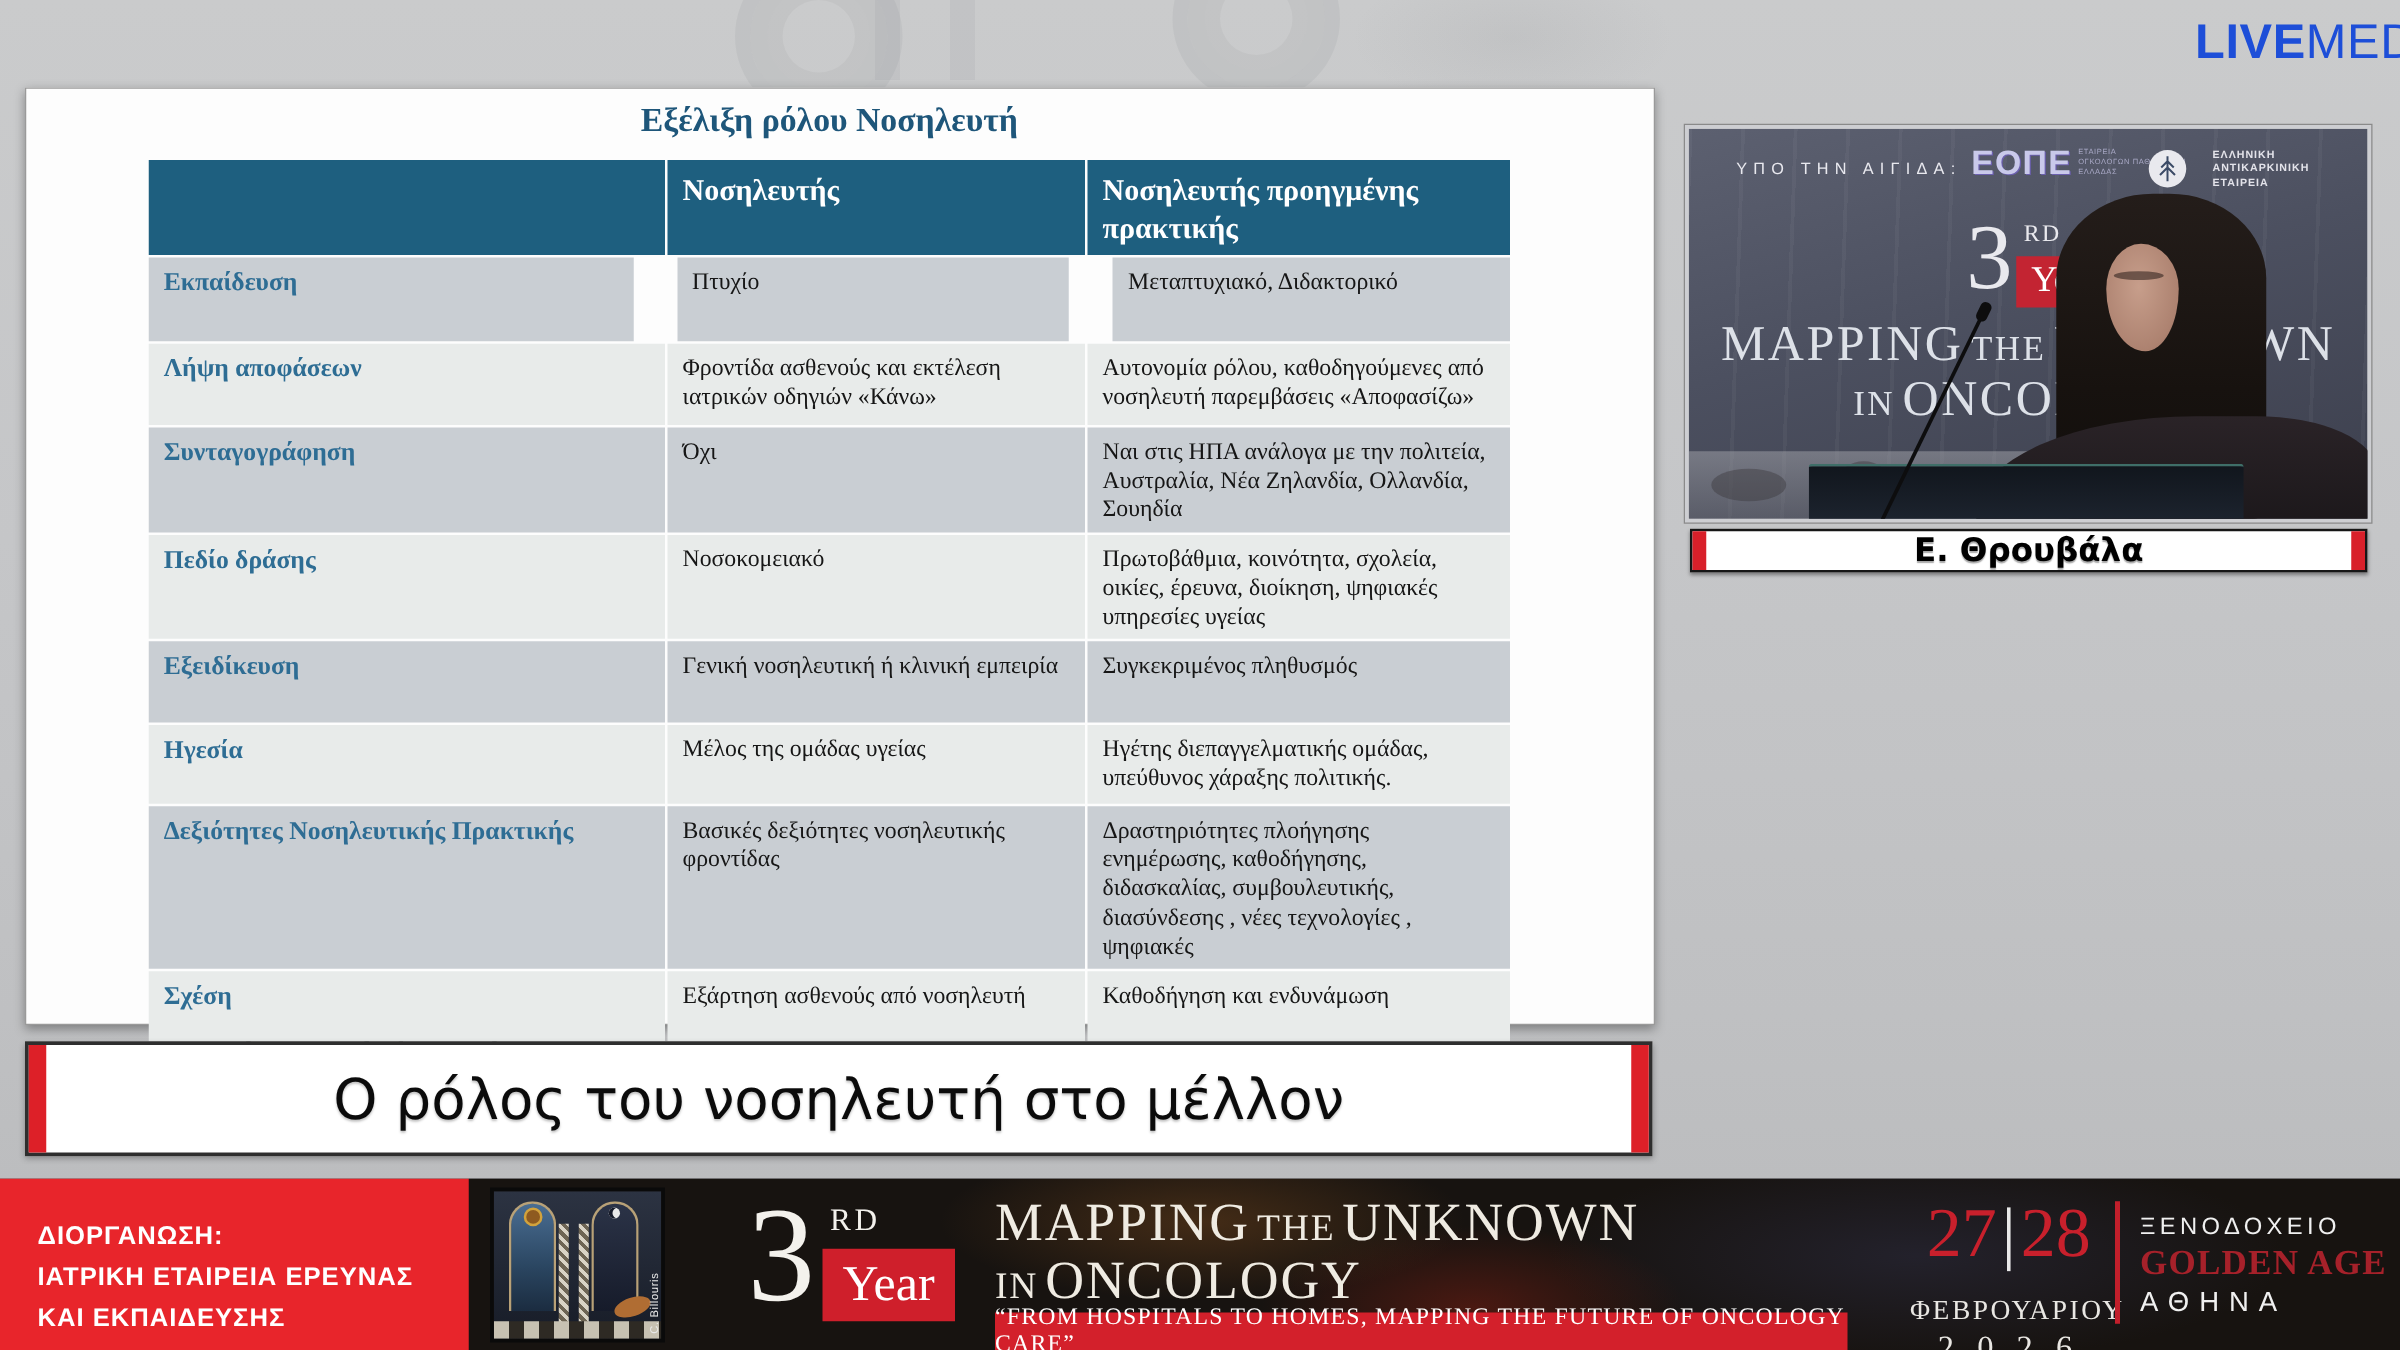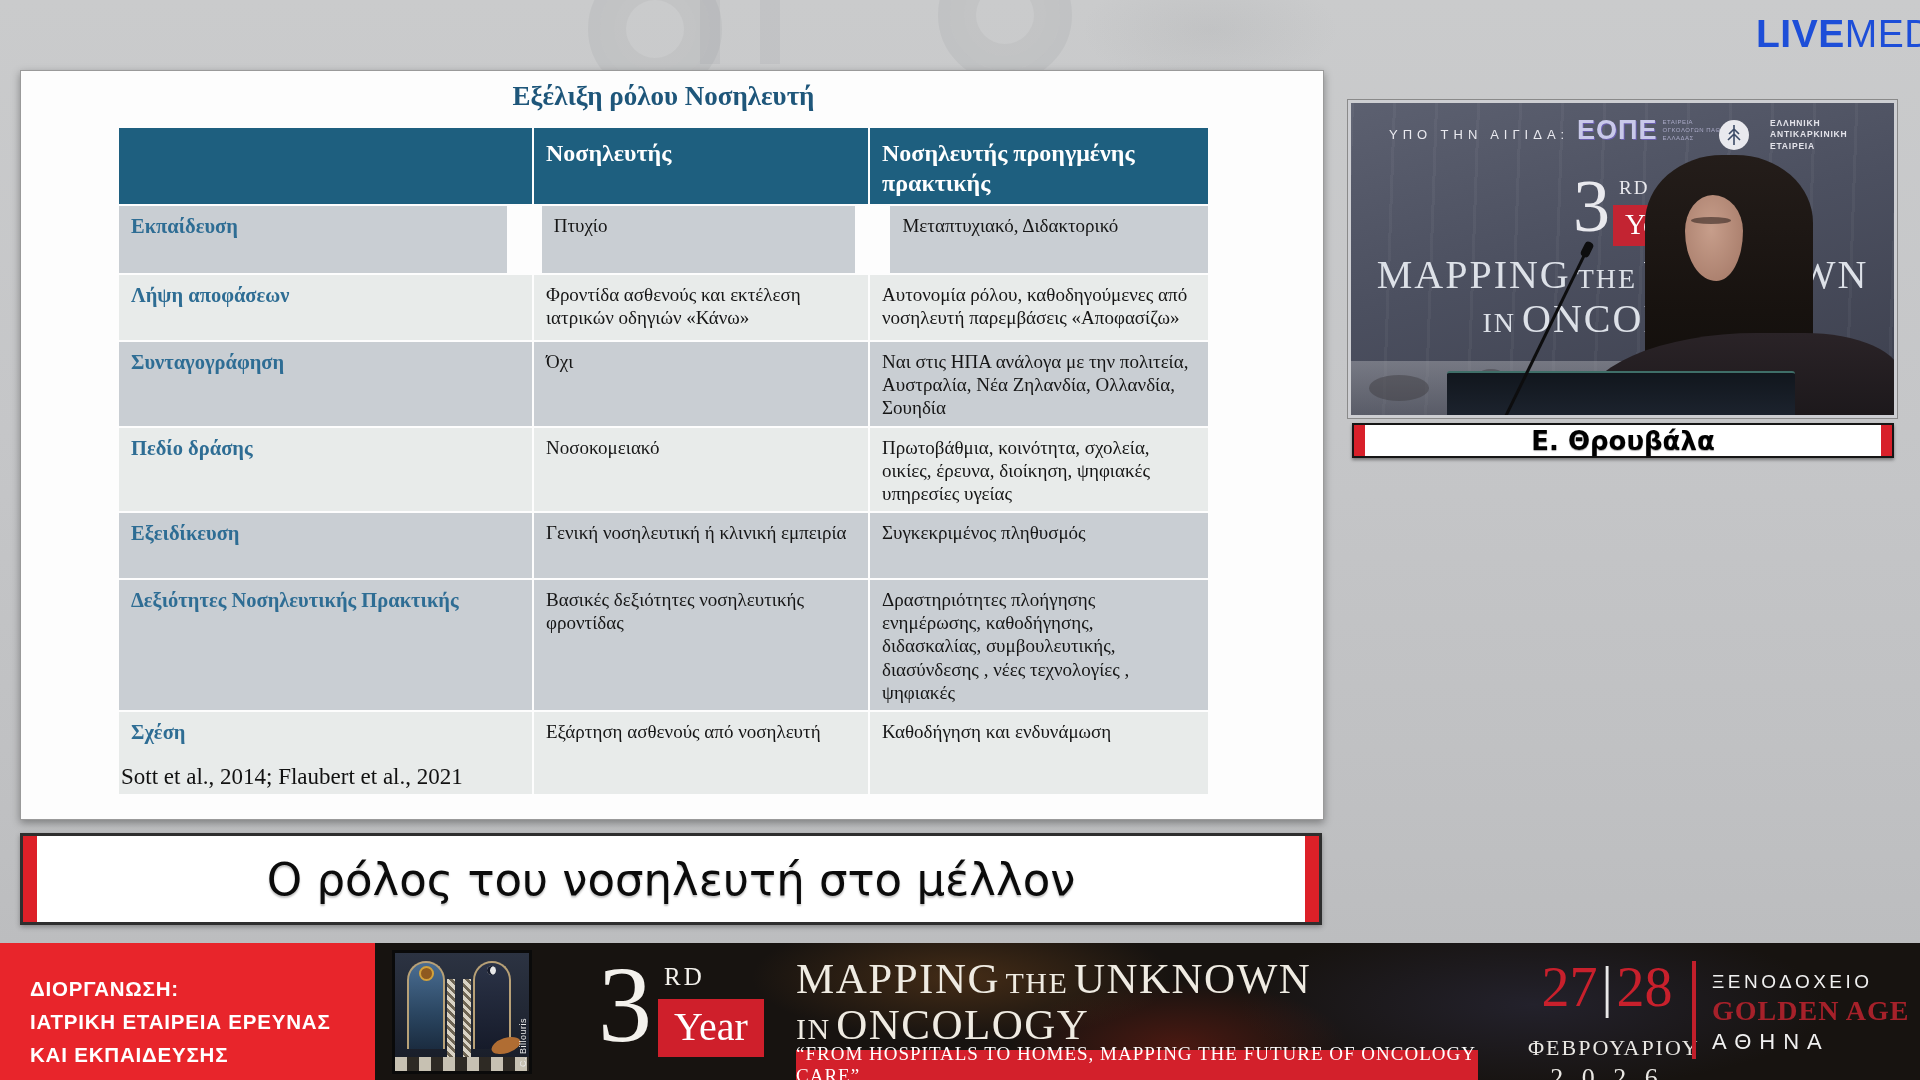--- a/index.html
+++ b/index.html
@@ -183,20 +183,25 @@
     <div class="trow rowB r3">
       <div class="cell c1 lbl">Πεδίο δράσης</div>
       <div class="cell c2">Νοσοκομειακό</div>
       <div class="cell c3">Πρωτοβάθμια, κοινότητα, σχολεία, οικίες, έρευνα, διοίκηση, ψηφιακές υπηρεσίες υγείας</div>
     </div>
     <div class="trow rowA r4">
       <div class="cell c1 lbl">Εξειδίκευση</div>
       <div class="cell c2">Γενική νοσηλευτική ή κλινική εμπειρία</div>
       <div class="cell c3">Συγκεκριμένος πληθυσμός</div>
     </div>
+    <div class="trow rowB r5">
+      <div class="cell c1 lbl">Ηγεσία</div>
+      <div class="cell c2">Μέλος της ομάδας υγείας</div>
+      <div class="cell c3">Ηγέτης διεπαγγελματικής ομάδας, υπεύθυνος χάραξης πολιτικής.</div>
+    </div>
     <div class="trow rowA r6">
       <div class="cell c1 lbl">Δεξιότητες Νοσηλευτικής Πρακτικής</div>
       <div class="cell c2">Βασικές δεξιότητες νοσηλευτικής φροντίδας</div>
       <div class="cell c3">Δραστηριότητες πλοήγησης ενημέρωσης, καθοδήγησης, διδασκαλίας, συμβουλευτικής, διασύνδεσης , νέες τεχνολογίες , ψηφιακές</div>
     </div>
     <div class="trow rowB r7">
       <div class="cell c1 lbl relcell">
         <span>Σχέση</span>
         <span class="citation">Sott et al., 2014; Flaubert et al., 2021</span>
       </div>

